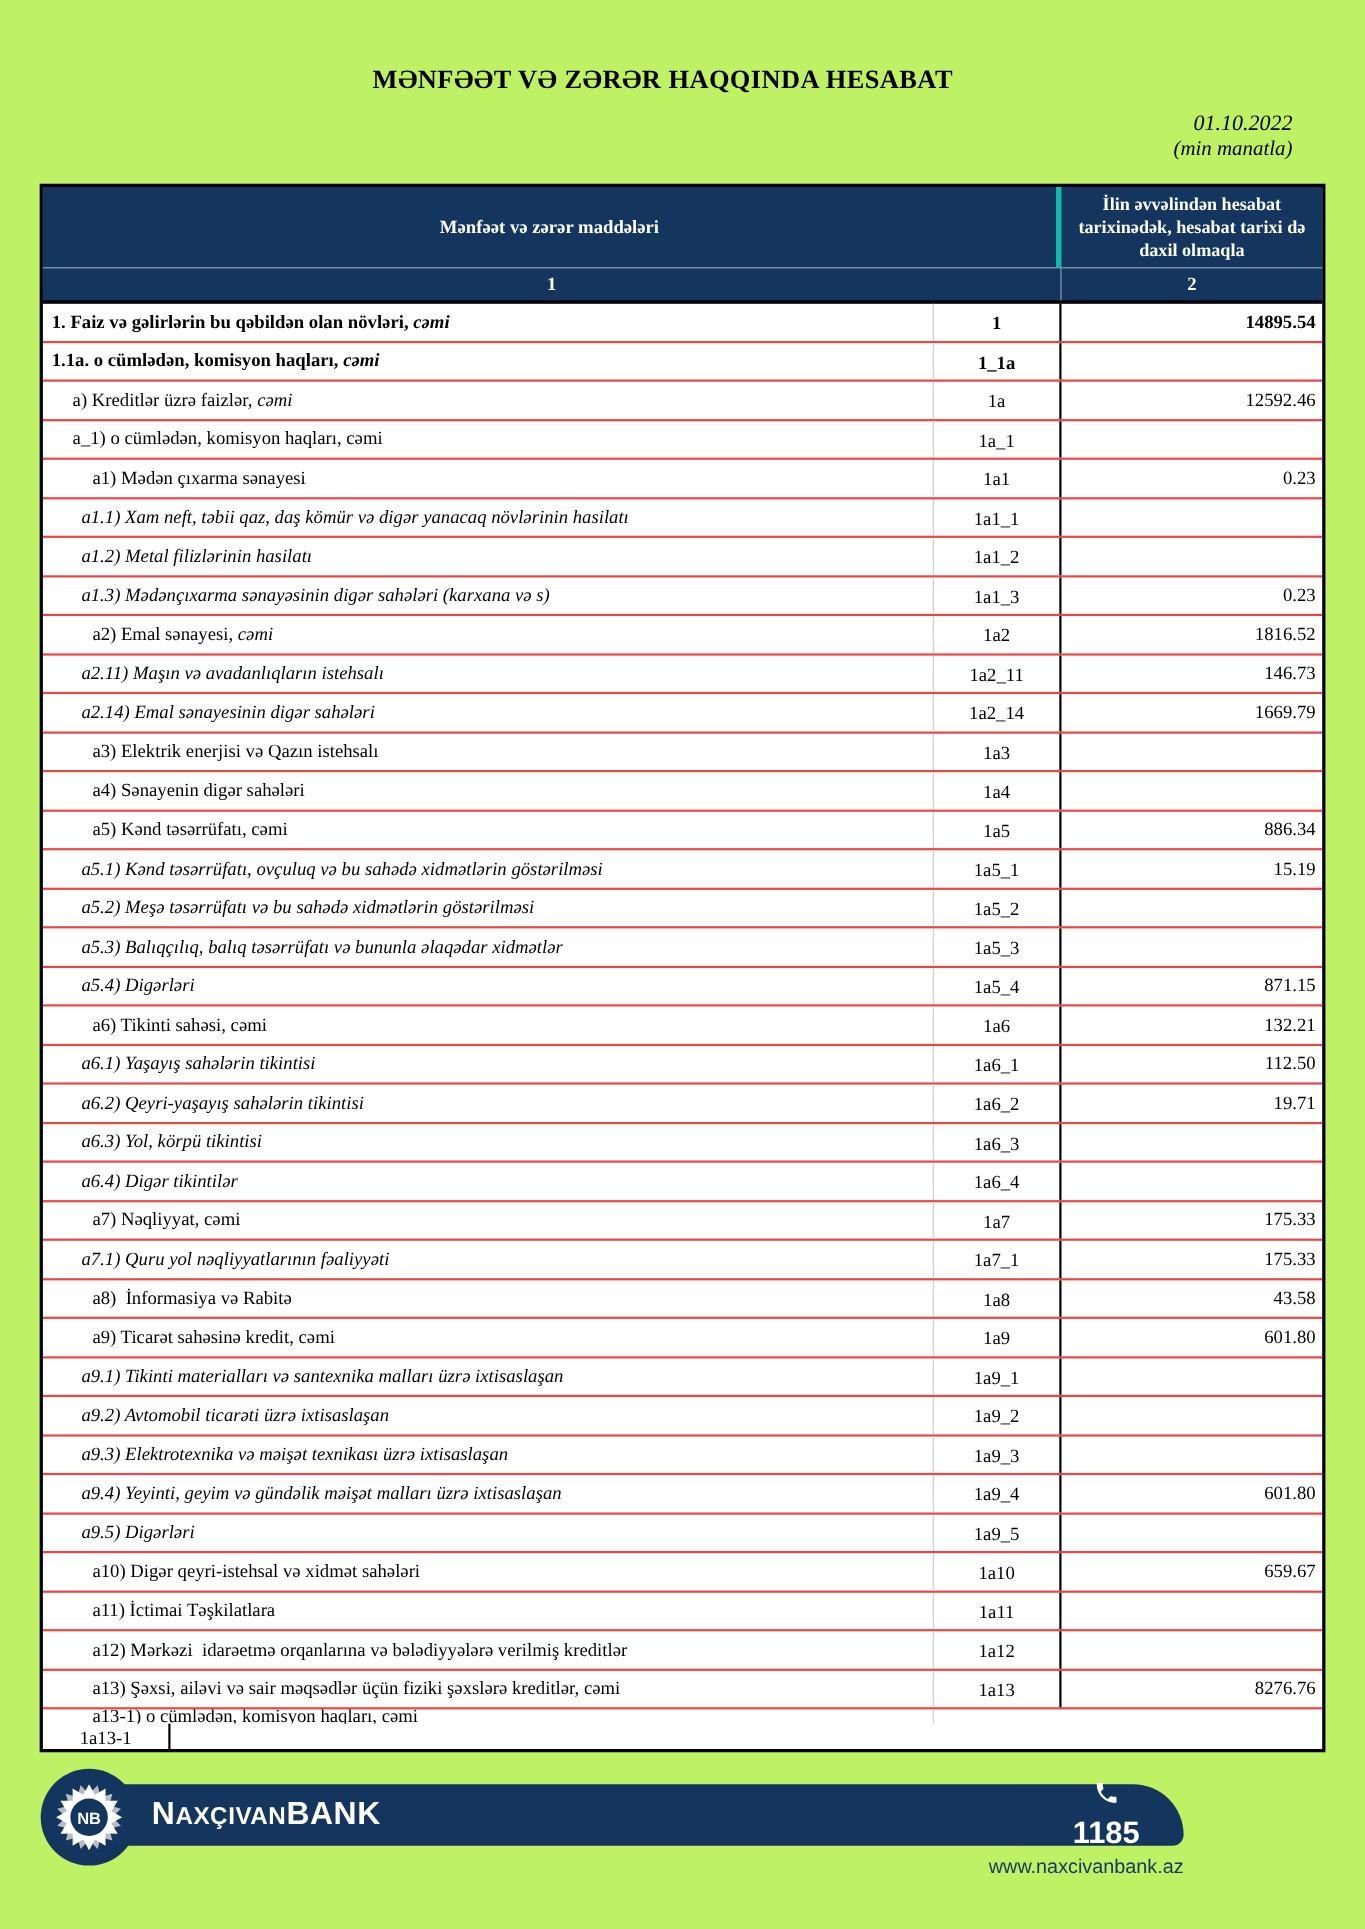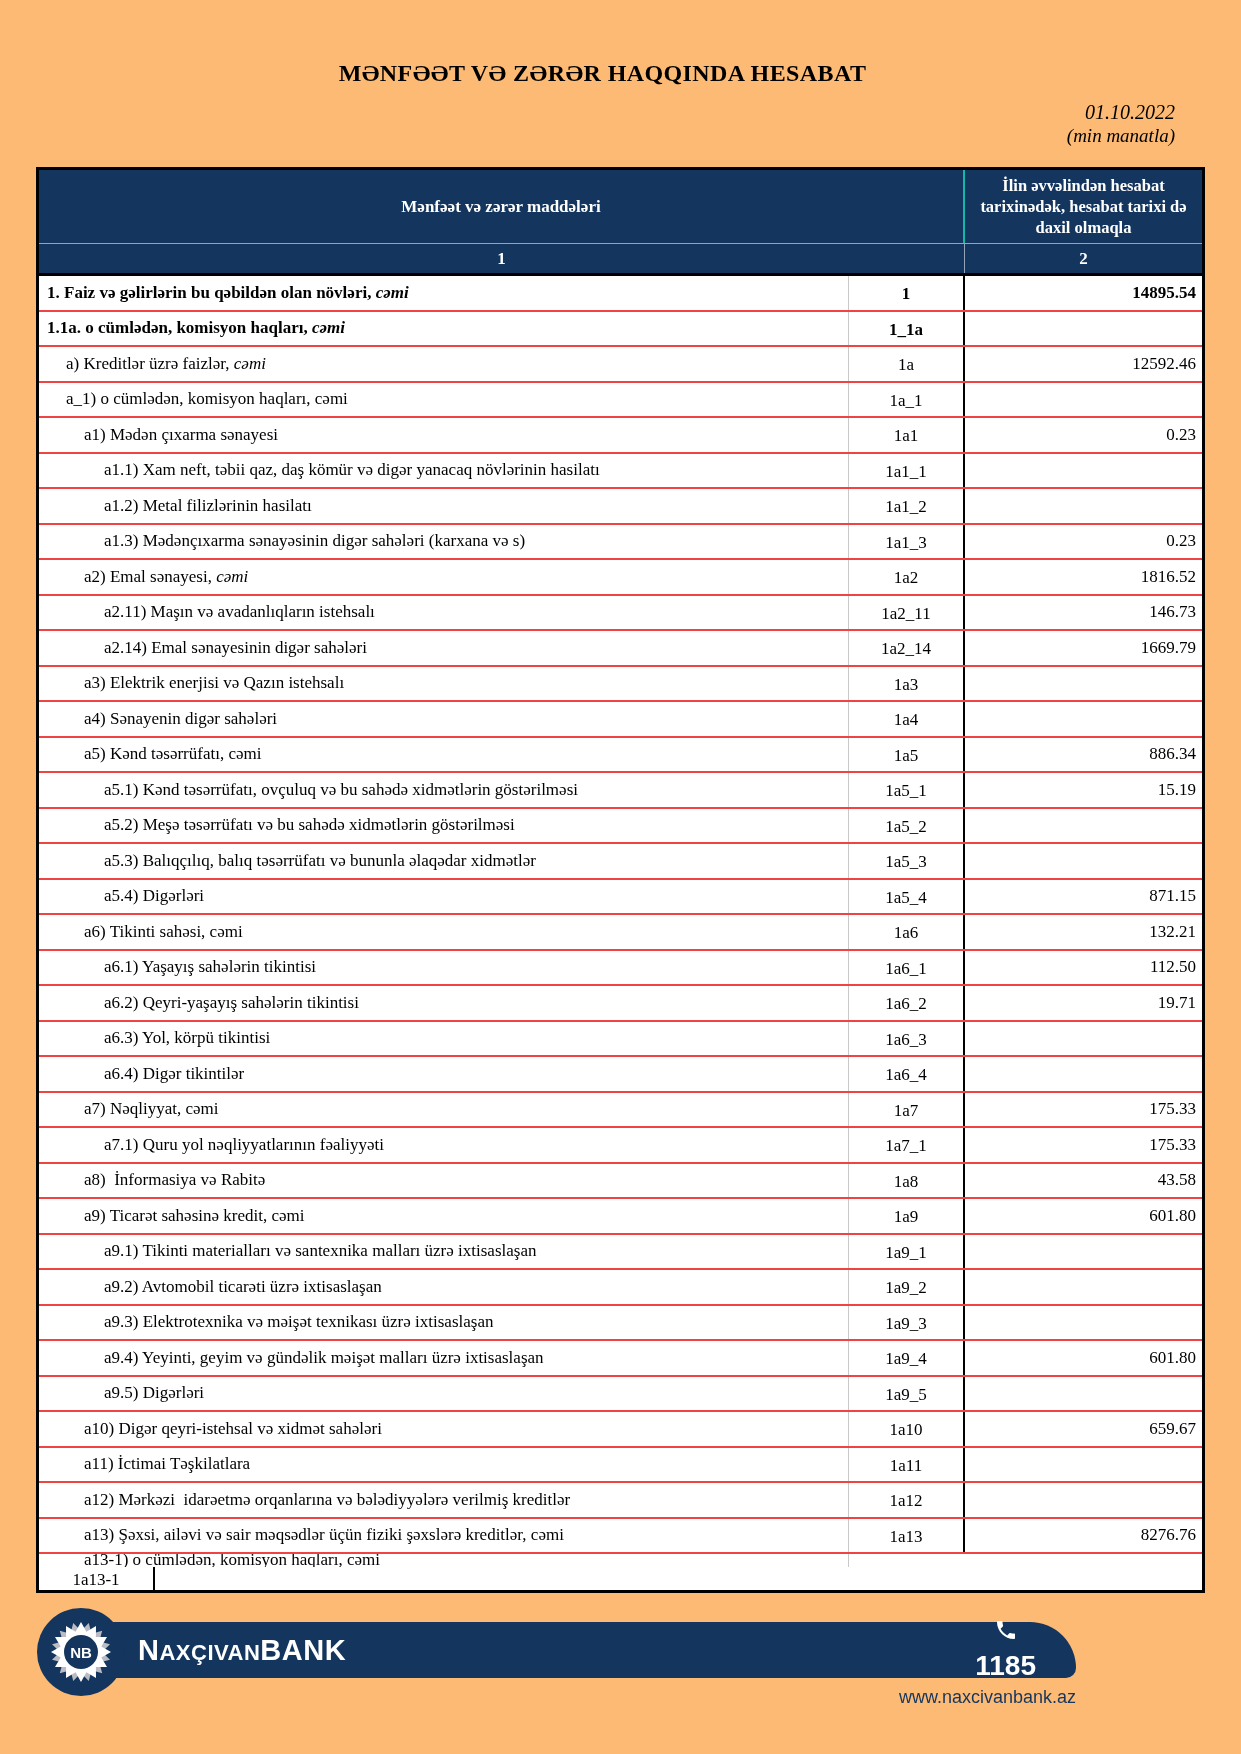--- a/index.html
+++ b/index.html
@@ -1,28 +1,28 @@
 <!DOCTYPE html>
 <html style="--navy: #14365E;"><head>
 <meta charset="utf-8">
 <style>
   html,body{margin:0;padding:0;background:#ffffff;}
-  .page{position:relative;width:1241px;height:1754px;background:#fdba74;overflow:hidden;
+  .page{position:relative;width:1241px;height:1754px;background:#bef264;overflow:hidden;
         font-family:"Liberation Serif", serif;color:#000;}
 
   .title{position:absolute;top:60px;left:0;width:1205px;text-align:center;
          font-size:24px;font-weight:bold;letter-spacing:0.4px;}
 
   .dateblock{position:absolute;top:101px;right:66px;text-align:right;font-style:italic;line-height:1.18;}
   .date{font-size:20px;}
   .unit{font-size:19px;}
 
   .ptable{position:absolute;left:36px;top:167px;width:1169px;border:3px solid #000;box-sizing:border-box;background:#fff;}
   .thead-main{display:flex;background:var(--navy);color:#fff;font-weight:bold;height:73px;}
-  .th-left{width:926px;box-sizing:border-box;border-right:2px solid #14b8a6;
+  .th-left{width:926px;box-sizing:border-box;border-right:5px solid #14b8a6;
            display:flex;align-items:center;justify-content:center;font-size:17px;}
   .th-right{flex:1;display:flex;align-items:center;justify-content:center;text-align:center;
             font-size:16.5px;line-height:1.28;padding:16px 6px;}
   .thead-num{display:flex;background:var(--navy);color:#fff;font-weight:bold;height:29px;
              border-top:1px solid #93a3b8;border-bottom:3px solid #000;box-sizing:content-box;}
   .num-left{width:926px;box-sizing:border-box;border-right:1px solid #93a3b8;
             display:flex;align-items:center;justify-content:center;font-size:17px;}
   .num-right{flex:1;display:flex;align-items:center;justify-content:center;font-size:17px;}
 
   .trow{display:flex;height:35.5px;box-sizing:border-box;border-bottom:2px solid #ef4444;}
@@ -31,21 +31,21 @@
            display:flex;align-items:center;font-size:17px;white-space:pre;overflow:hidden;}
   .c-code{width:116px;box-sizing:border-box;border-right:2px solid #000;
           display:flex;align-items:center;justify-content:center;font-size:17px;padding-top:3px;}
   .c-value{flex:1;display:flex;align-items:center;justify-content:flex-end;
            font-size:17px;padding-right:6px;box-sizing:border-box;}
   .b{font-weight:bold;}
   .it{font-style:italic;}
   .ind0{padding-left:8px;}
   .ind1{padding-left:27px;}
   .ind2{padding-left:45px;align-items:center;}
-  .ind3{padding-left:65px;}
+  .ind3{padding-left:35px;font-style:italic;}
 
   .footer-bar{position:absolute;left:80px;top:1622px;width:996px;height:56px;
               background:var(--navy);border-radius:0 46px 10px 0;}
   .bankname{position:absolute;left:58px;top:50%;transform:translateY(-50%);
             color:#fff;font-family:"Liberation Sans", sans-serif;font-weight:bold;
             white-space:nowrap;letter-spacing:0.5px;}
   .bn-n{font-size:29px;}
   .bn-rest{font-size:22px;}
   .bn-bank{font-size:29px;font-weight:900;}
   .phone-wrap{position:absolute;right:40px;top:50%;transform:translateY(-50%);

